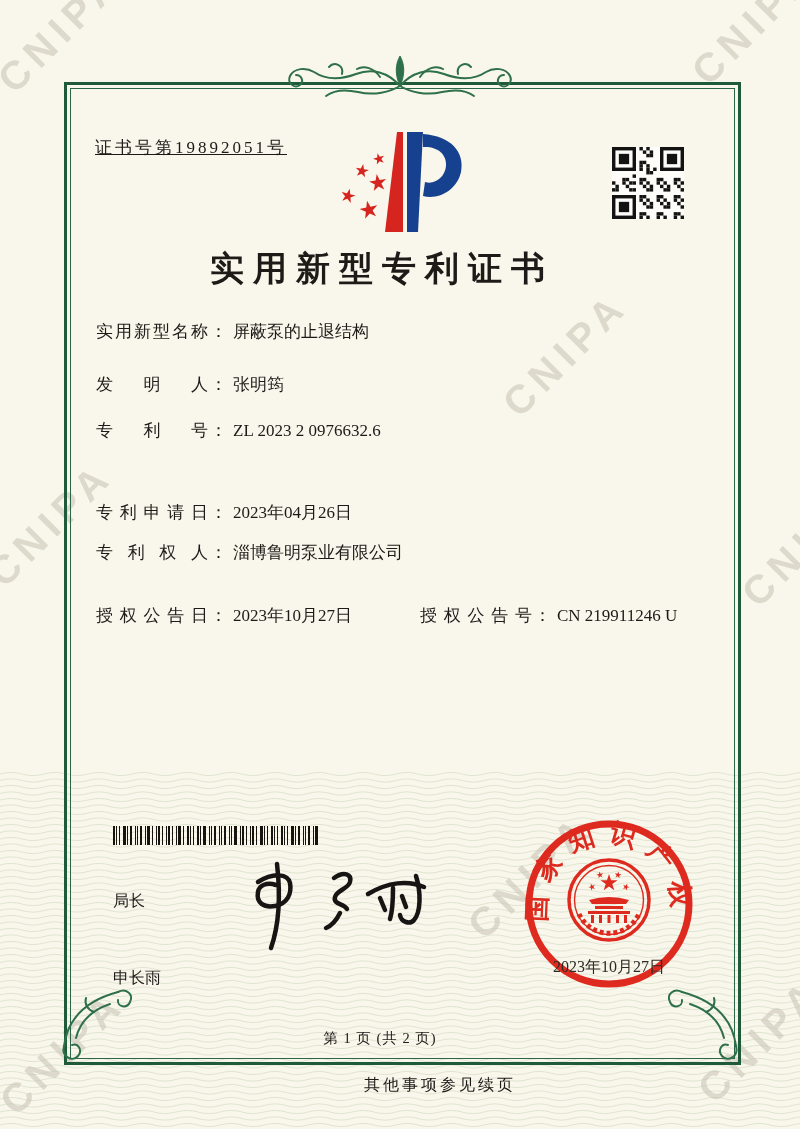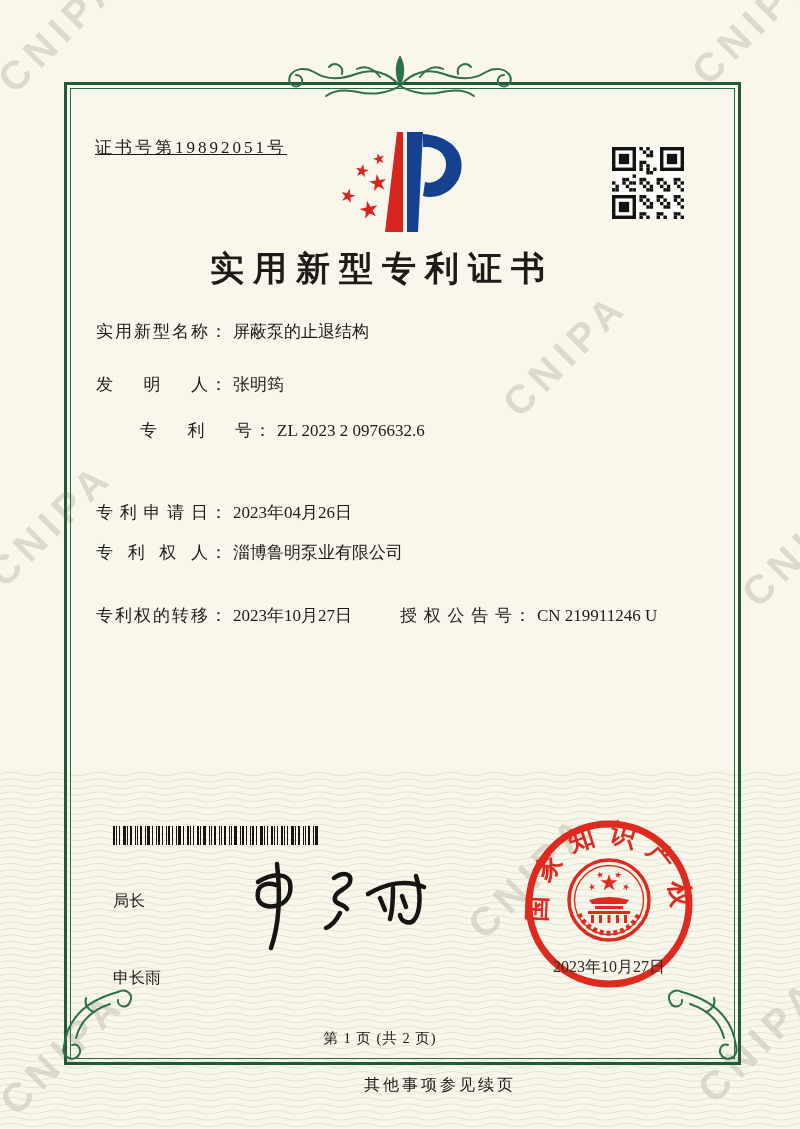--- a/index.html
+++ b/index.html
@@ -209,33 +209,33 @@
     </svg>
 
   <div id="title" class="abs">实用新型专利证书</div>
 
   <div class="row" style="top:320px;">
     <span class="lb">实用新型名称</span><span class="cl">：</span><span>屏蔽泵的止退结构</span>
   </div>
   <div class="row" style="top:373px;">
     <span class="lb">发明人</span><span class="cl">：</span><span>张明筠</span>
   </div>
-  <div class="row" style="top:419px;margin-left:44px;">
+  <div class="row" style="top:419px;">
     <span class="lb">专利号</span><span class="cl">：</span><span>ZL 2023 2 0976632.6</span>
   </div>
   <div class="row" style="top:465px;margin-top:36px;">
     <span class="lb">专利申请日</span><span class="cl">：</span><span>2023年04月26日</span>
   </div>
   <div class="row" style="top:511px;margin-top:30px;">
     <span class="lb">专利权人</span><span class="cl">：</span><span>淄博鲁明泵业有限公司</span>
   </div>
   <div class="row" style="top:604px;">
-    <span class="lb">专利权的转移</span><span class="cl">：</span><span>2023年10月27日</span>
-  </div>
-  <div class="row" style="top:604px;left:400px;">
+    <span class="lb">授权公告日</span><span class="cl">：</span><span>2023年10月27日</span>
+  </div>
+  <div class="row" style="top:604px;left:420px;">
     <span class="lb">授权公告号</span><span class="cl">：</span><span>CN 219911246 U</span>
   </div>
 
 
   <svg id="barcode" class="abs" width="208" height="19">
       <rect x="0" y="0" width="2" height="19" fill="#17140f"></rect>
       <rect x="3" y="0" width="1" height="19" fill="#17140f"></rect>
       <rect x="6" y="0" width="1" height="19" fill="#17140f"></rect>
       <rect x="10" y="0" width="3" height="19" fill="#17140f"></rect>
       <rect x="14" y="0" width="1" height="19" fill="#17140f"></rect>

